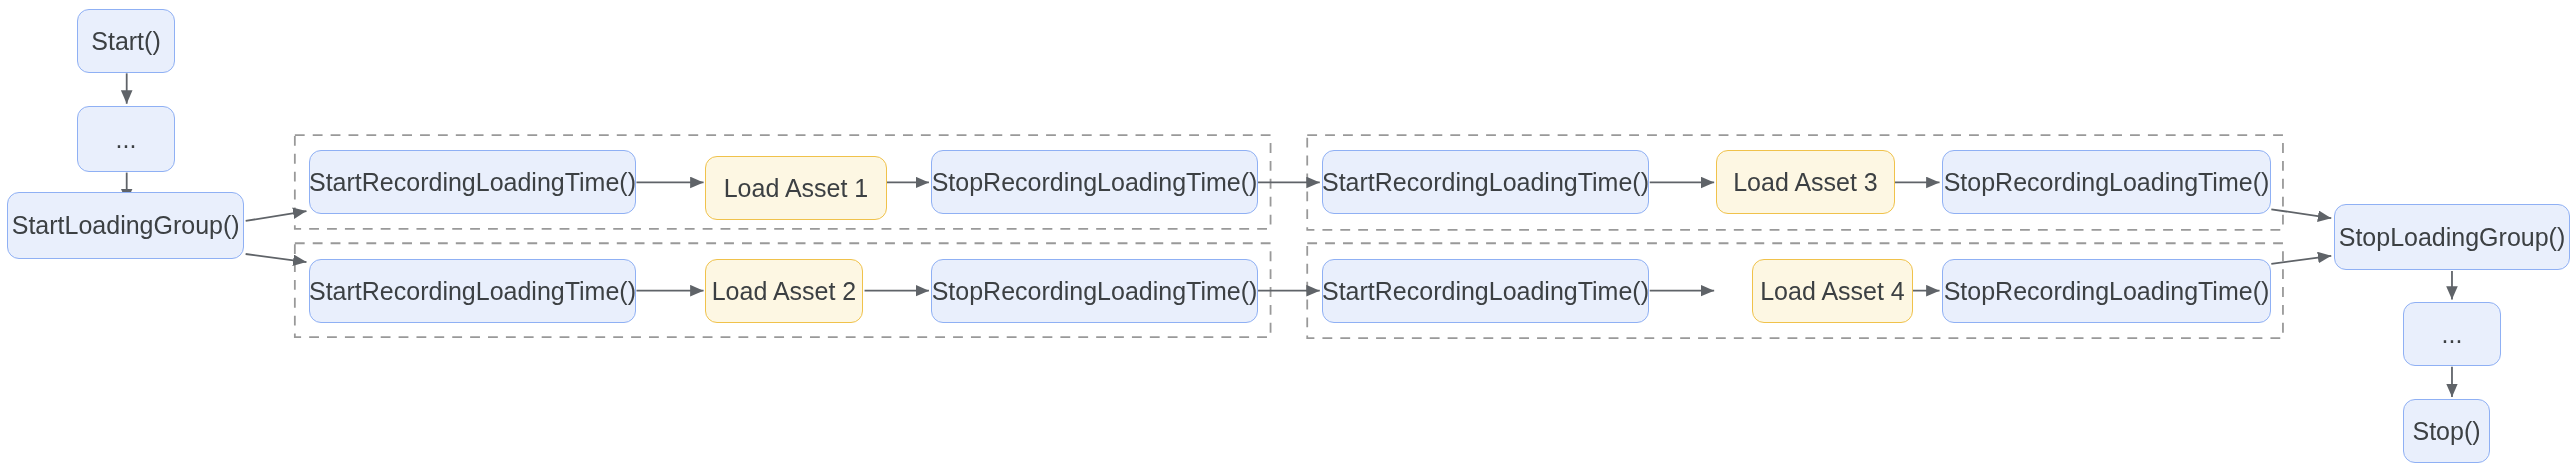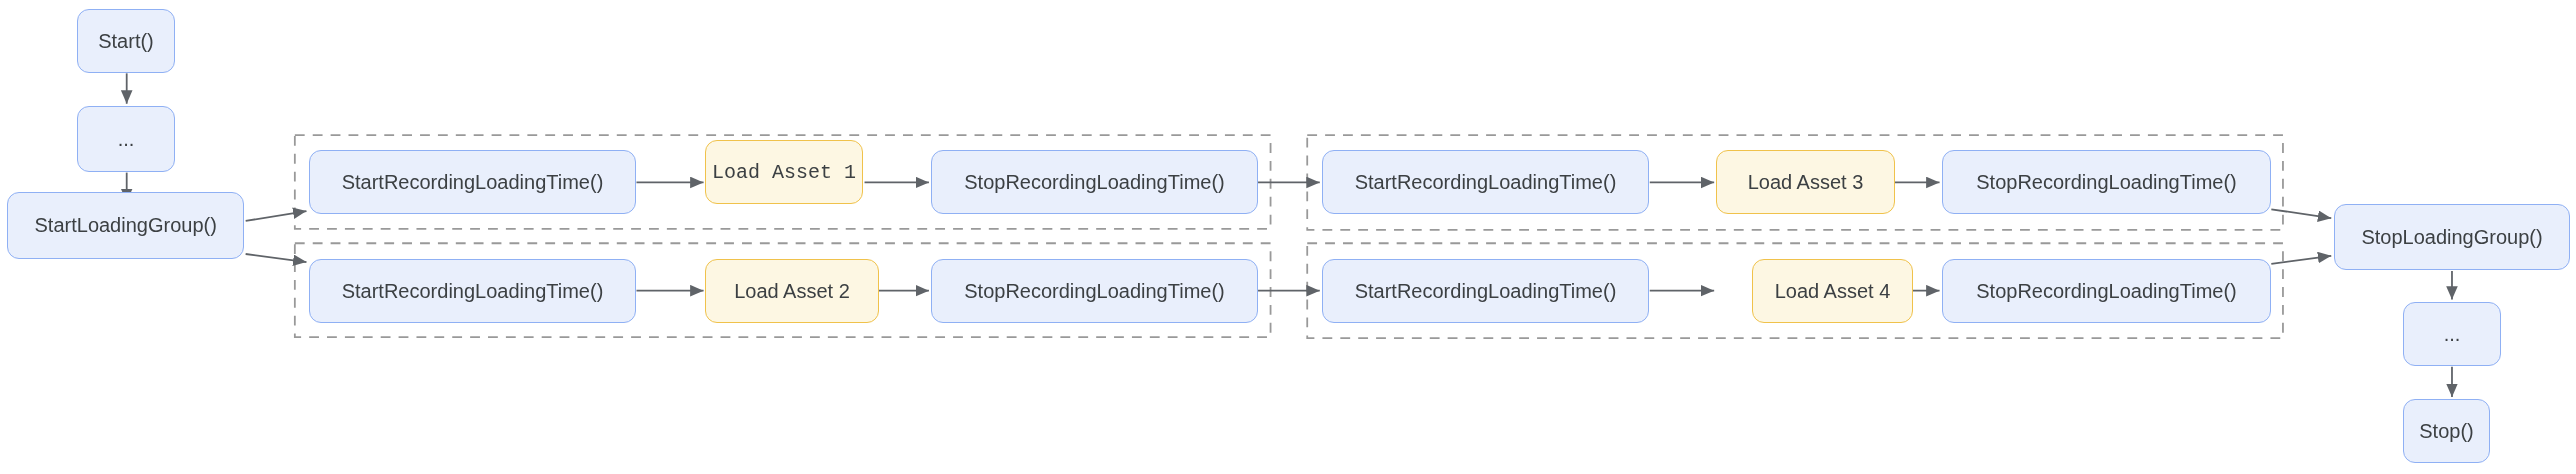--- a/index.html
+++ b/index.html
@@ -22,21 +22,21 @@
     width: 2576px;
     height: 474px;
   }
   .node {
     position: absolute;
     box-sizing: border-box;
     display: flex;
     align-items: center;
     justify-content: center;
     border-radius: 12px;
-    font-size: 20px;
+    font-size: 25px;
     line-height: 1.15;
     color: #3c4043;
     white-space: nowrap;
     text-align: center;
   }
   .node.blue {
     background: #e9effc;
     border: 1.8px solid #8fb0f4;
   }
   .node.yellow {
@@ -87,25 +87,25 @@
       <line x1="2741" y1="303" x2="2741" y2="335" marker-end="url(#arrow)"></line>
       <line x1="2741" y1="410" x2="2741" y2="444" marker-end="url(#arrow)"></line>
     </g>
   </svg>
 
   <div class="node blue" style="left:77px; top:9px; width:98px; height:64px;">Start()</div>
   <div class="node blue" style="left:77px; top:106px; width:98px; height:66px;">...</div>
   <div class="node blue" style="left:7.2px; top:192px; width:237px; height:67px;">StartLoadingGroup()</div>
 
   <div class="node blue" style="left:309px; top:150px; width:327px; height:64px;">StartRecordingLoadingTime()</div>
-  <div class="node yellow" style="left:705px; top:140px; width:158px; height:64px;font-family:Liberation Mono, monospace;">Load Asset 1</div>
+  <div class="node yellow" style="left:705px; top:156px; width:182px; height:64px;">Load Asset 1</div>
   <div class="node blue" style="left:931px; top:150px; width:327px; height:64px;">StopRecordingLoadingTime()</div>
 
   <div class="node blue" style="left:309px; top:259px; width:327px; height:64px;">StartRecordingLoadingTime()</div>
-  <div class="node yellow" style="left:705px; top:259px; width:174px; height:64px;">Load Asset 2</div>
+  <div class="node yellow" style="left:705px; top:259px; width:158px; height:64px;">Load Asset 2</div>
   <div class="node blue" style="left:931px; top:259px; width:327px; height:64px;">StopRecordingLoadingTime()</div>
 
   <div class="node blue" style="left:1322px; top:150px; width:327px; height:64px;">StartRecordingLoadingTime()</div>
   <div class="node yellow" style="left:1716px; top:150px; width:179px; height:64px;">Load Asset 3</div>
   <div class="node blue" style="left:1942px; top:150px; width:329px; height:64px;">StopRecordingLoadingTime()</div>
 
   <div class="node blue" style="left:1322px; top:259px; width:327px; height:64px;">StartRecordingLoadingTime()</div>
   <div class="node yellow" style="left:1716px; top:259px; width:161px; height:64px;margin-left:36px;">Load Asset 4</div>
   <div class="node blue" style="left:1942px; top:259px; width:329px; height:64px;">StopRecordingLoadingTime()</div>
 

